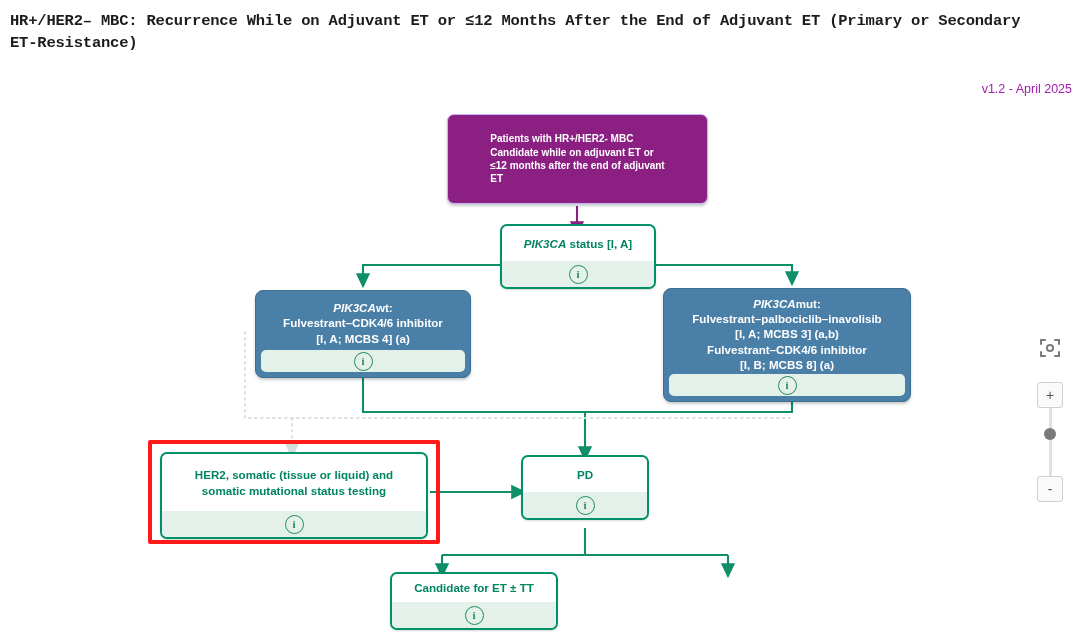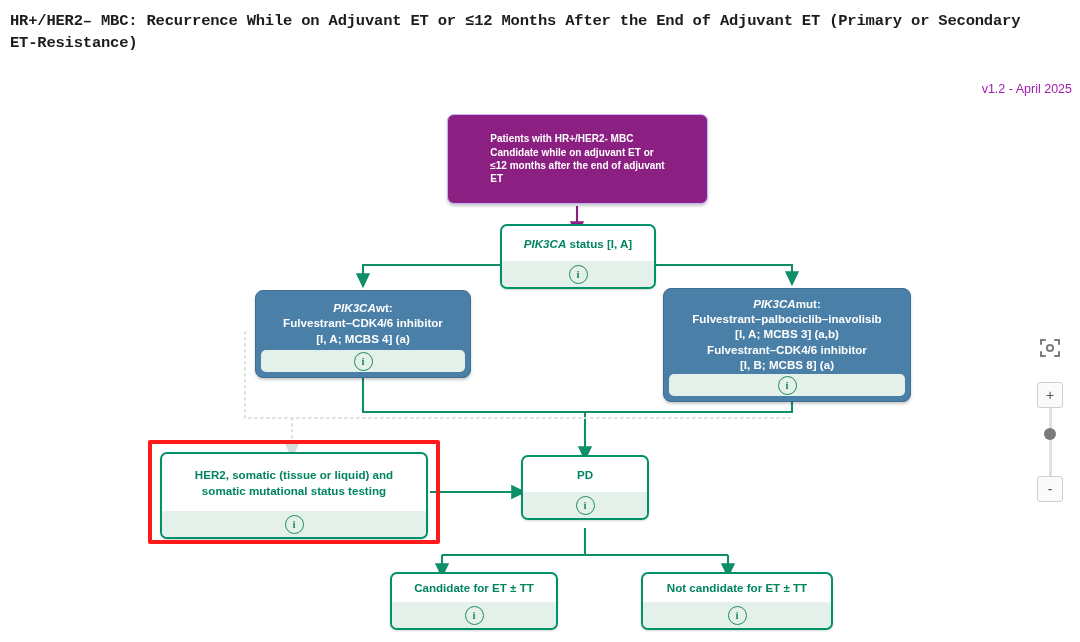--- a/index.html
+++ b/index.html
@@ -243,26 +243,20 @@
       </div>
     </div>
 
     <div class="node green" style="left:358px;top:472px;width:168px;height:58px;margin-left:32px;">
       <div class="body">Candidate for ET ± TT</div>
       <div class="foot">
         <span class="info-ico"></span>
       </div>
     </div>
 
-    <div class="node green" style="left:641px;top:472px;width:192px;height:58px;">
-      <div class="body">Not candidate for ET ± TT</div>
-      <div class="foot">
-        <span class="info-ico"></span>
-      </div>
-    </div>
 
   </div>
 </div>
 
 <div class="zoomctl">
   <div class="focus-btn">
     <svg width="24" height="24" viewBox="0 0 24 24" fill="none" stroke="#7d7d7d" stroke-width="2" stroke-linecap="round">
       <path d="M3,8 L3,4 L7,4"></path>
       <path d="M17,4 L21,4 L21,8"></path>
       <path d="M21,16 L21,20 L17,20"></path>

